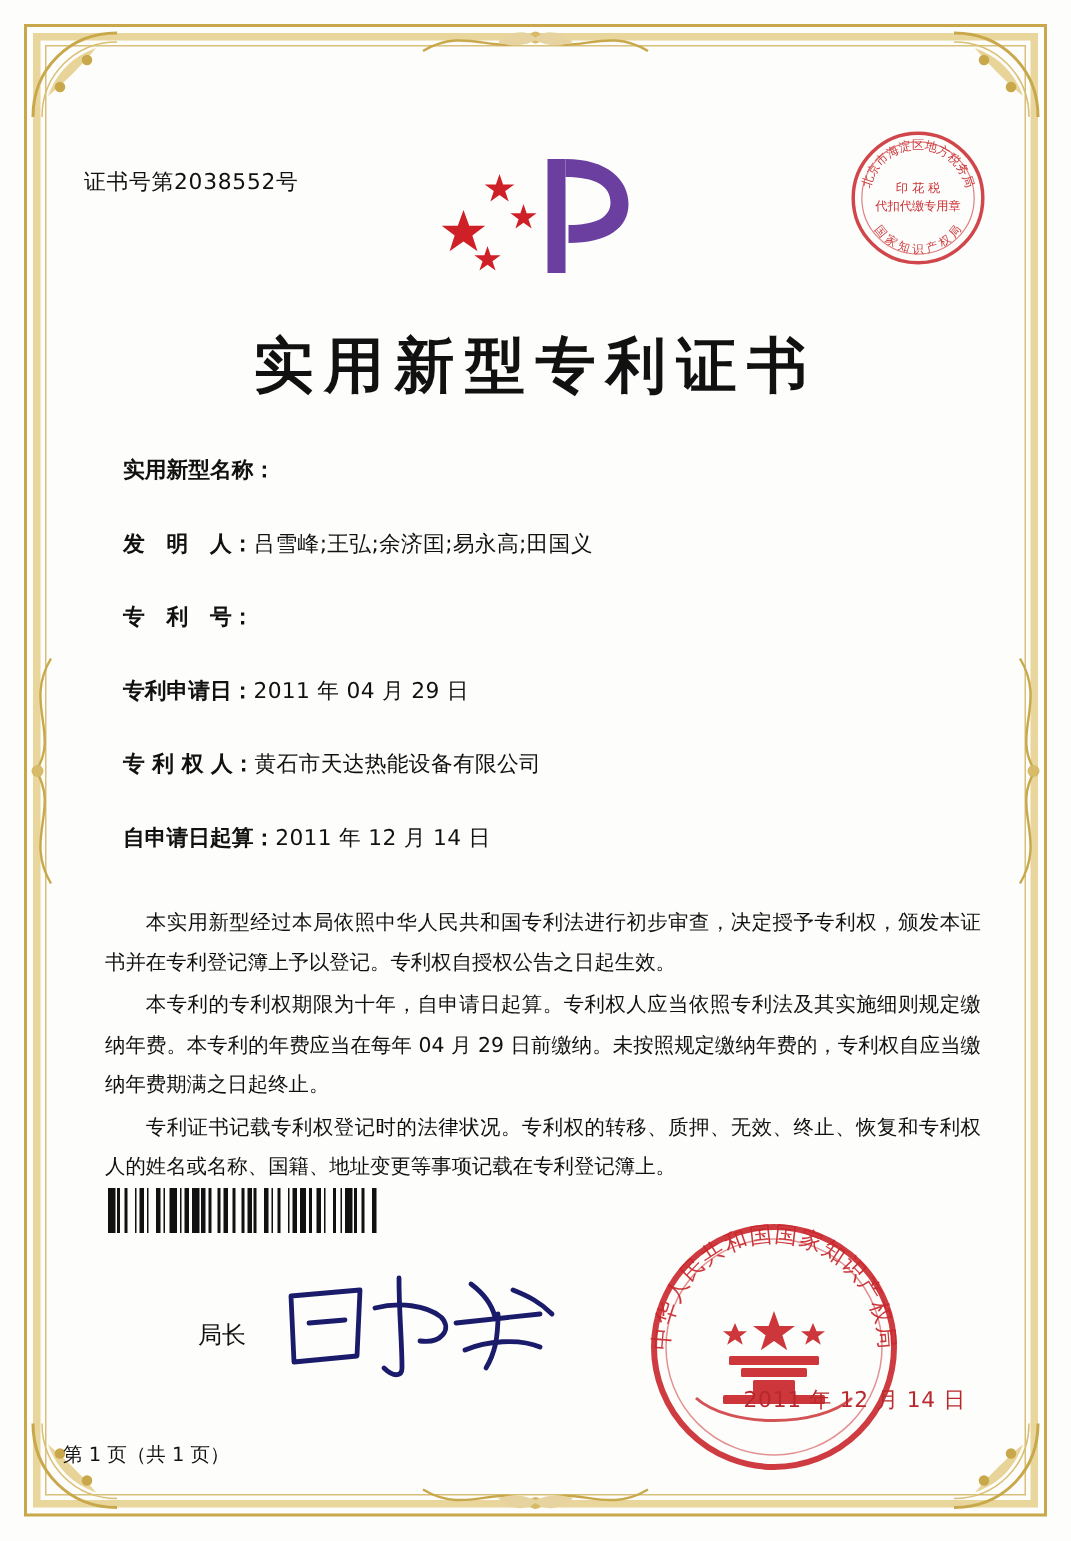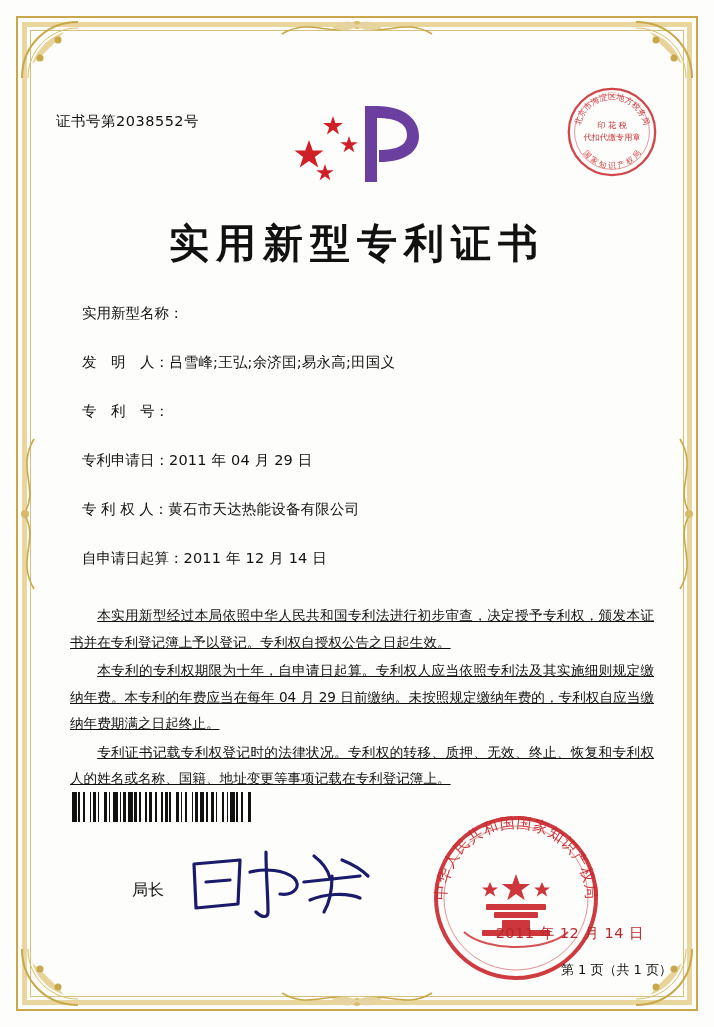--- a/index.html
+++ b/index.html
@@ -120,20 +120,21 @@
   .field-row {
     display: flex;
     align-items: baseline;
     margin-bottom: 30px;
     font-size: 14.5px;
     color: #111;
   }
   .field-label {
     white-space: pre;
     flex: 0 0 auto;
+    font-weight: bold;
   }
   .field-value {
     flex: 1 1 auto;
     letter-spacing: 0.2px;
   }
   .field-value.mono {
     font-family: "DejaVu Sans Mono", monospace;
     font-size: 13.5px;
     letter-spacing: 0.6px;
   }
@@ -144,21 +145,20 @@
     right: 18px;
     top: 560px;
     font-size: 13.6px;
     line-height: 1.95;
     text-align: justify;
     color: #111;
   }
   .paragraphs p {
     margin: 0 0 2px 0;
     text-indent: 2em;
-    text-decoration: underline;
   }
 
   
   .barcode {
     position: absolute;
     left: 30px;
     top: 750px;
     width: 250px;
     height: 30px;
     display: flex;
@@ -202,21 +202,21 @@
     font-size: 14.5px;
     color: #b8282c;
     letter-spacing: 0.5px;
   }
 
   .page-footer {
     position: absolute;
     left: 0;
     right: 0;
     bottom: 6px;
-    text-align: right;
+    text-align: left;
     font-size: 13px;
     color: #111;
   }
 </style>
 </head>
 <body>
 
 <div class="page">
 
   <div class="border-gold-band"></div>

